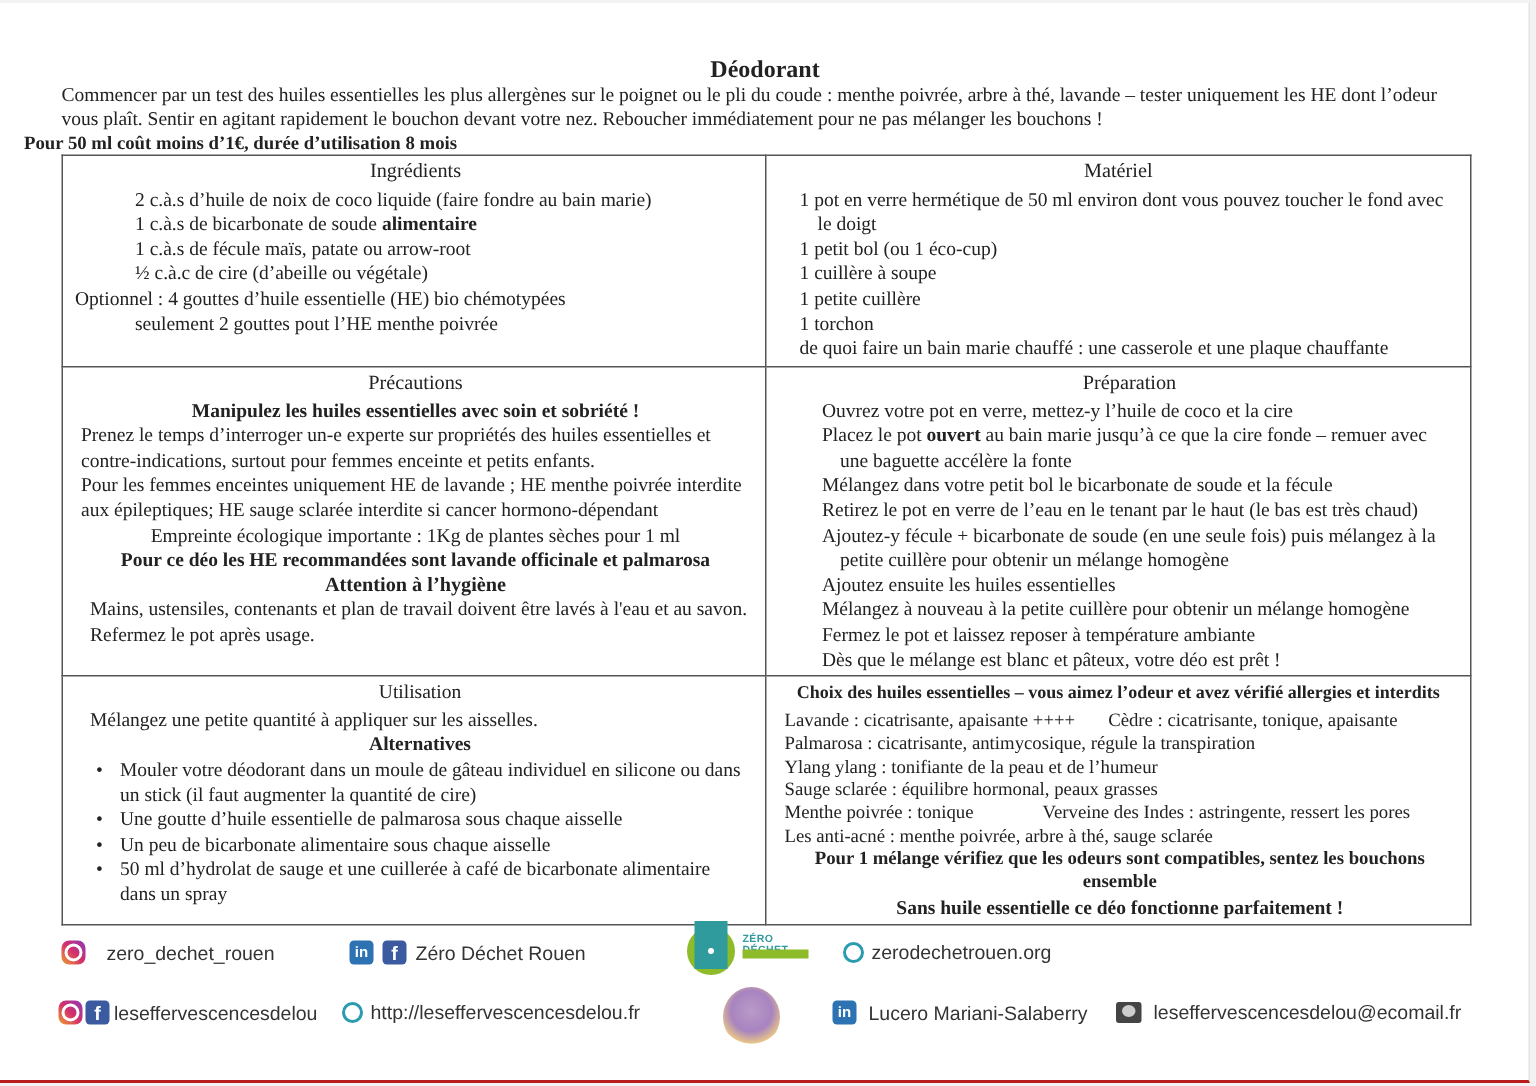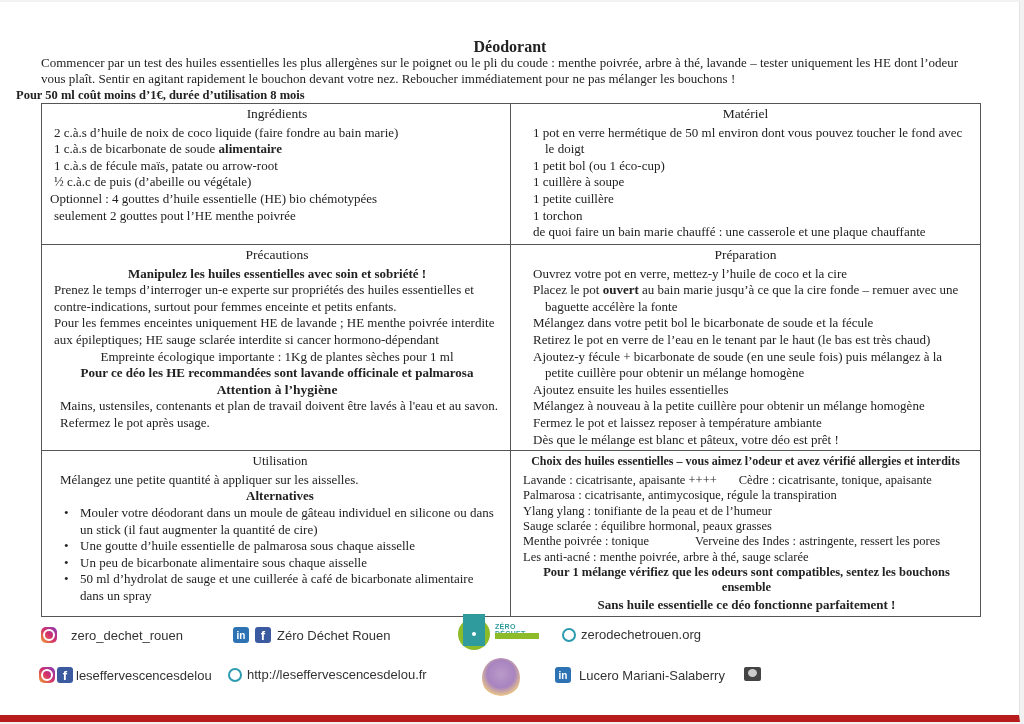--- a/index.html
+++ b/index.html
@@ -1,32 +1,32 @@
 <!DOCTYPE html>
 <html><head>
 <meta charset="utf-8">
 <style>
   * { box-sizing: border-box; margin: 0; padding: 0; }
   html, body { width: 1024px; height: 724px; overflow: hidden; }
   body { background: #f2f2f2; font-family: "Liberation Serif", serif; color: #222; position: relative; }
-  .page { position: absolute; left: 0; top: 2px; width: 1020px; height: 720px; background: #fff; border-right: 1px solid #e3e3e3; border-bottom: 7px solid #b91c1c; }
+  .page { position: absolute; left: 0; top: 2px; width: 1020px; height: 720px; background: #fff; border-right: 1px solid #e3e3e3; border-bottom: 2px solid #b91c1c; }
   .title { position: absolute; top: 36px; left: 0; width: 1020px; text-align: center; font-weight: bold; font-size: 16px; }
   .intro { position: absolute; top: 53px; left: 41px; width: 940px; font-size: 13px; line-height: 16px; }
   .cost { position: absolute; top: 86px; left: 16px; width: 1020px; text-align: left; font-weight: bold; font-size: 12.5px; }
   table.grid { position: absolute; top: 101px; left: 41px; width: 939px; border-collapse: collapse; table-layout: fixed; }
   table.grid td { border: 1.5px solid #555; vertical-align: top; padding: 2px 10px 2px 12px; font-size: 13px; line-height: 16.6px; }
   .col-l { width: 469px; }
   .col-r { width: 470px; }
   tr.r1 td { height: 141px; }
   tr.r2 td { height: 201px; }
   tr.r3 td { height: 163px; }
   .cell-title { text-align: center; font-weight: normal; font-size: 13.5px; margin-bottom: 2px; }
   .line { display: block; }
   .hang { padding-left: 12px; text-indent: -12px; }
-  .ingr .line { padding-left: 0; }
+  .ingr .line { padding-left: 0; margin-left: 36px; }
   .opt-cont { padding-left: 66px; }
   .bold-c { text-align: center; font-weight: bold; }
   .center { text-align: center; }
   .small { font-size: 12.2px; line-height: 16px; }
   ul.alts { list-style: none; padding-left: 0; }
   ul.alts li { position: relative; padding-left: 20px; }
   ul.alts li::before { content: "•"; position: absolute; left: 4px; }
   .choix-title { font-weight: bold; font-size: 12px; text-align: center; white-space: nowrap; margin-left: -10px; margin-right: -8px; margin-bottom: 3px; }
   .choix .line { font-size: 12.5px; line-height: 15.4px; }
   .footer-item { position: absolute; display: flex; align-items: center; font-family: "Liberation Sans", sans-serif; font-size: 13px; color: #333; white-space: nowrap; }
@@ -59,21 +59,21 @@
         <col class="col-l">
         <col class="col-r">
       </colgroup>
     <tbody>
         <tr class="r1">
       <td class="ingr">
         <div class="cell-title">Ingrédients</div>
         <span class="line">2 c.à.s d’huile de noix de coco liquide (faire fondre au bain marie)</span>
         <span class="line"><span>1 c.à.s de bicarbonate de soude </span><b>alimentaire</b></span>
         <span class="line">1 c.à.s de fécule maïs, patate ou arrow-root</span>
-        <span class="line">½ c.à.c de puis (d’abeille ou végétale)</span>
+        <span class="line">½ c.à.c de cire (d’abeille ou végétale)</span>
         <span class="line" style="margin-left:-4px">Optionnel : 4 gouttes d’huile essentielle (HE) bio chémotypées</span>
         <span class="line opt-cont">seulement 2 gouttes pout l’HE menthe poivrée</span>
       </td>
       <td style="padding-left:22px">
         <div class="cell-title" style="margin-left:-12px">Matériel</div>
         <span class="line hang">1 pot en verre hermétique de 50 ml environ dont vous pouvez toucher le fond avec le doigt</span>
         <span class="line">1 petit bol (ou 1 éco-cup)</span>
         <span class="line">1 cuillère à soupe</span>
         <span class="line">1 petite cuillère</span>
         <span class="line">1 torchon</span>
@@ -84,21 +84,21 @@
       <td class="small">
         <div class="cell-title">Précautions</div>
         <div class="bold-c">Manipulez les huiles essentielles avec soin et sobriété !</div>
         <div>Prenez le temps d’interroger un-e experte sur propriétés des huiles essentielles et contre-indications, surtout pour femmes enceinte et petits enfants.</div>
         <div>Pour les femmes enceintes uniquement HE de lavande ;  HE menthe poivrée interdite aux épileptiques; HE sauge sclarée interdite si cancer hormono-dépendant</div>
         <div class="center">Empreinte écologique importante : 1Kg de plantes sèches pour 1 ml</div>
         <div class="bold-c" style="font-size:13px">Pour ce déo les HE recommandées sont lavande officinale et palmarosa</div>
         <div class="bold-c" style="font-size:13.5px">Attention à l’hygiène</div>
         <div style="padding-left:6px">Mains, ustensiles, contenants et plan de travail doivent être lavés à l'eau et au savon. Refermez le pot après usage.</div>
       </td>
-      <td class="small" style="padding-left:22px">
+      <td class="small" style="padding-left:37px">
         <div class="cell-title" style="margin-left:-12px">Préparation</div>
         <span class="line">Ouvrez votre pot en verre, mettez-y l’huile de coco et la cire</span>
         <span class="line hang"><span>Placez le pot </span><b>ouvert</b><span> au bain marie jusqu’à ce que la cire fonde – remuer avec une baguette accélère la fonte</span></span>
         <span class="line">Mélangez dans votre petit bol le bicarbonate de soude et la fécule</span>
         <span class="line">Retirez le pot en verre de l’eau en le tenant par le haut (le bas est très chaud)</span>
         <span class="line hang">Ajoutez-y fécule + bicarbonate de soude (en une seule fois) puis mélangez à la petite cuillère pour obtenir un mélange homogène</span>
         <span class="line">Ajoutez ensuite les huiles essentielles</span>
         <span class="line">Mélangez à nouveau à la petite cuillère pour obtenir un mélange homogène</span>
         <span class="line">Fermez le pot et laissez reposer à  température ambiante</span>
         <span class="line">Dès que le mélange est blanc et pâteux, votre déo est prêt !</span>
@@ -161,14 +161,15 @@
     <span class="ico globe"></span>
     <span>http://leseffervescencesdelou.fr</span>
   </div>
   <div class="logo-tree"></div>
   <div class="footer-item" style="left:555px;top:665px">
     <span class="ico li">in</span>
     <span style="margin-left:2px">Lucero Mariani-Salaberry</span>
   </div>
   <div class="footer-item" style="left:744px;top:665px">
     <span class="ico mail"></span>
+    <span>leseffervescencesdelou@ecomail.fr</span>
   </div>
 </div>
 
 </body></html>

